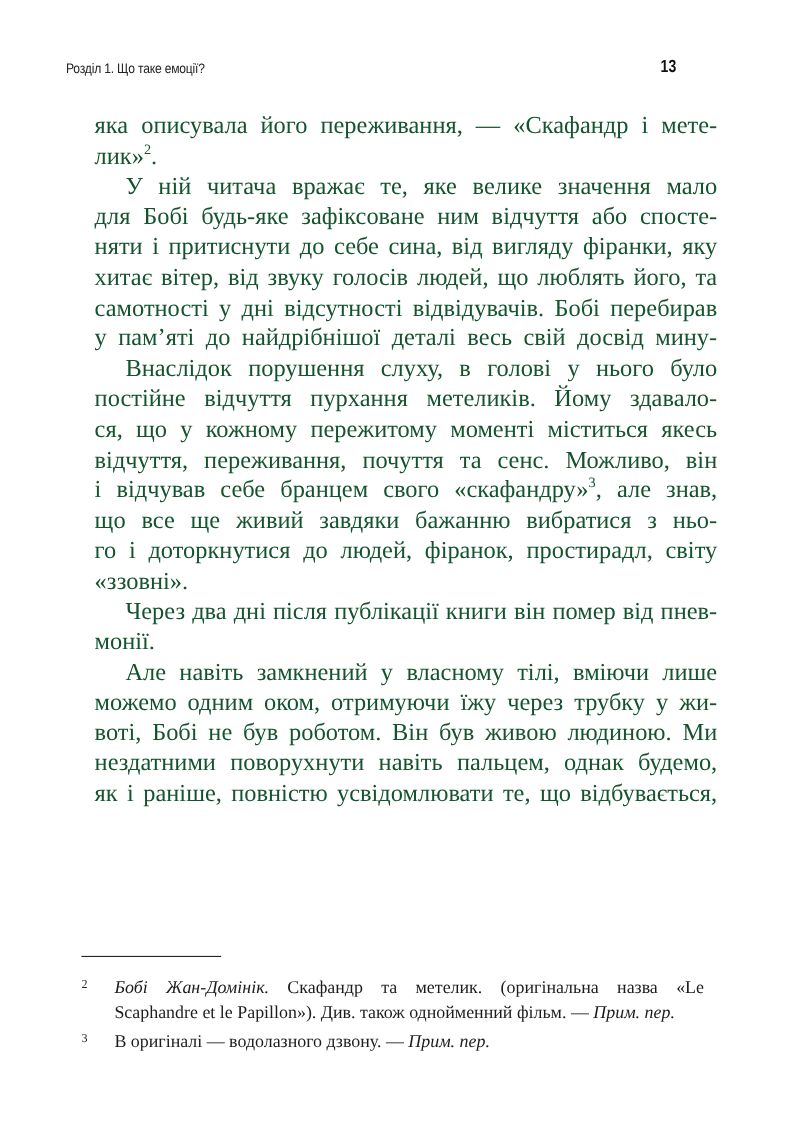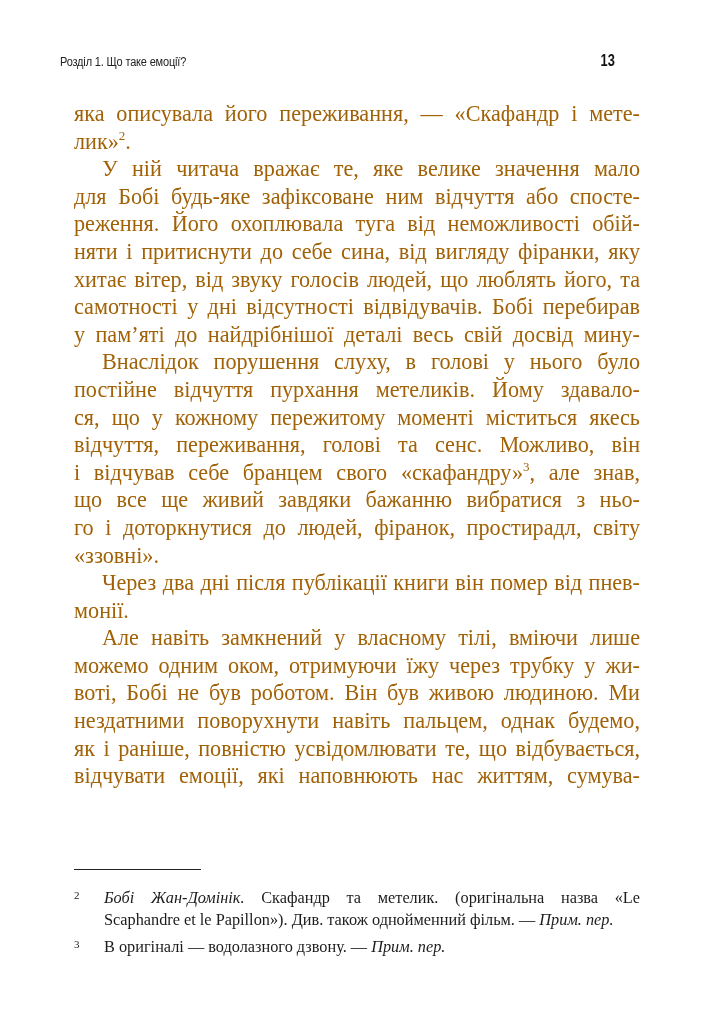--- a/index.html
+++ b/index.html
@@ -10,22 +10,22 @@
     }
     .running-head .chapter {
       position: absolute; left: 0; top: 3px; font-size: 12.5px; letter-spacing: -0.2px;
       transform: scaleX(0.88); transform-origin: left center; color: #222;
     }
     .running-head .page-num {
       position: absolute; right: 45px; top: 0; font-size: 16px; font-weight: bold;
       transform: scaleX(0.8); transform-origin: right center; color: #111;
     }
     .body-text {
-      position: absolute; top: 100px; left: 74px; width: 566px;
-      font-family: "Liberation Serif", serif; font-size: 22.2px; line-height: 27.6px; color: #a16207;
+      position: absolute; top: 100px; left: 86px; width: 566px;
+      font-family: "Liberation Serif", serif; font-size: 22.2px; line-height: 27.6px; color: #14532d;
     }
     .line { display: block; height: 27.6px; white-space: nowrap; }
     .line.justify { text-align: justify; text-align-last: justify; }
     .line.indent { padding-left: 28px; }
     sup { font-size: 13px; line-height: 0; vertical-align: 9px; }
     .rule {
       position: absolute; top: 869px; left: 74px; width: 127px; height: 0;
       border-top: 1.3px solid #222;
     }
     .footnotes {
@@ -44,41 +44,39 @@
 <div class="running-head">
   <span class="chapter">Розділ 1. Що таке емоції?</span>
   <span class="page-num">13</span>
 </div>
 
 <div class="body-text">
   <span class="line justify"><span>яка описувала його переживання, — «Скафандр і мете-</span></span>
   <span class="line"><span>лик»</span><sup>2</sup><span>.</span></span>
   <span class="line justify indent"><span>У ній читача вражає те, яке велике значення мало</span></span>
   <span class="line justify"><span>для Бобі будь-яке зафіксоване ним відчуття або спосте-</span></span>
-  <span class="line justify"><span>реження. Його охоплювала туга від неможливості обій-</span></span>
   <span class="line justify"><span>няти і притиснути до себе сина, від вигляду фіранки, яку</span></span>
   <span class="line justify"><span>хитає вітер, від звуку голосів людей, що люблять його, та</span></span>
   <span class="line justify"><span>самотності у дні відсутності відвідувачів. Бобі перебирав</span></span>
   <span class="line justify"><span>у пам’яті до найдрібнішої деталі весь свій досвід мину-</span></span>
   <span class="line justify indent"><span>Внаслідок порушення слуху, в голові у нього було</span></span>
   <span class="line justify"><span>постійне відчуття пурхання метеликів. Йому здавало-</span></span>
   <span class="line justify"><span>ся, що у кожному пережитому моменті міститься якесь</span></span>
-  <span class="line justify"><span>відчуття, переживання, голові та сенс. Можливо, він</span></span>
+  <span class="line justify"><span>відчуття, переживання, почуття та сенс. Можливо, він</span></span>
   <span class="line justify"><span>і відчував себе бранцем свого «скафандру»</span><sup>3</sup><span>, але знав,</span></span>
   <span class="line justify"><span>що все ще живий завдяки бажанню вибратися з ньо-</span></span>
   <span class="line justify"><span>го і доторкнутися до людей, фіранок, простирадл, світу</span></span>
   <span class="line"><span>«ззовні».</span></span>
   <span class="line justify indent"><span>Через два дні після публікації книги він помер від пнев-</span></span>
   <span class="line"><span>монії.</span></span>
   <span class="line justify indent"><span>Але навіть замкнений у власному тілі, вміючи лише</span></span>
   <span class="line justify"><span>можемо одним оком, отримуючи їжу через трубку у жи-</span></span>
   <span class="line justify"><span>воті, Бобі не був роботом. Він був живою людиною. Ми</span></span>
   <span class="line justify"><span>нездатними поворухнути навіть пальцем, однак будемо,</span></span>
   <span class="line justify"><span>як і раніше, повністю усвідомлювати те, що відбувається,</span></span>
-  <span class="line justify"><span>відчувати емоції, які наповнюють нас життям, сумува-</span></span>
 </div>
 
 <div class="rule"></div>
 
 <div class="footnotes">
   <div class="fn">
     <span class="marker">2</span>
     <span class="fline justify"><em>Бобі Жан-Домінік.</em><span> Скафандр та метелик. (оригінальна назва «Le</span></span>
     <span class="fline"><span>Scaphandre et le Papillon»). Див. також однойменний фільм. — </span><em>Прим. пер.</em></span>
   </div>

